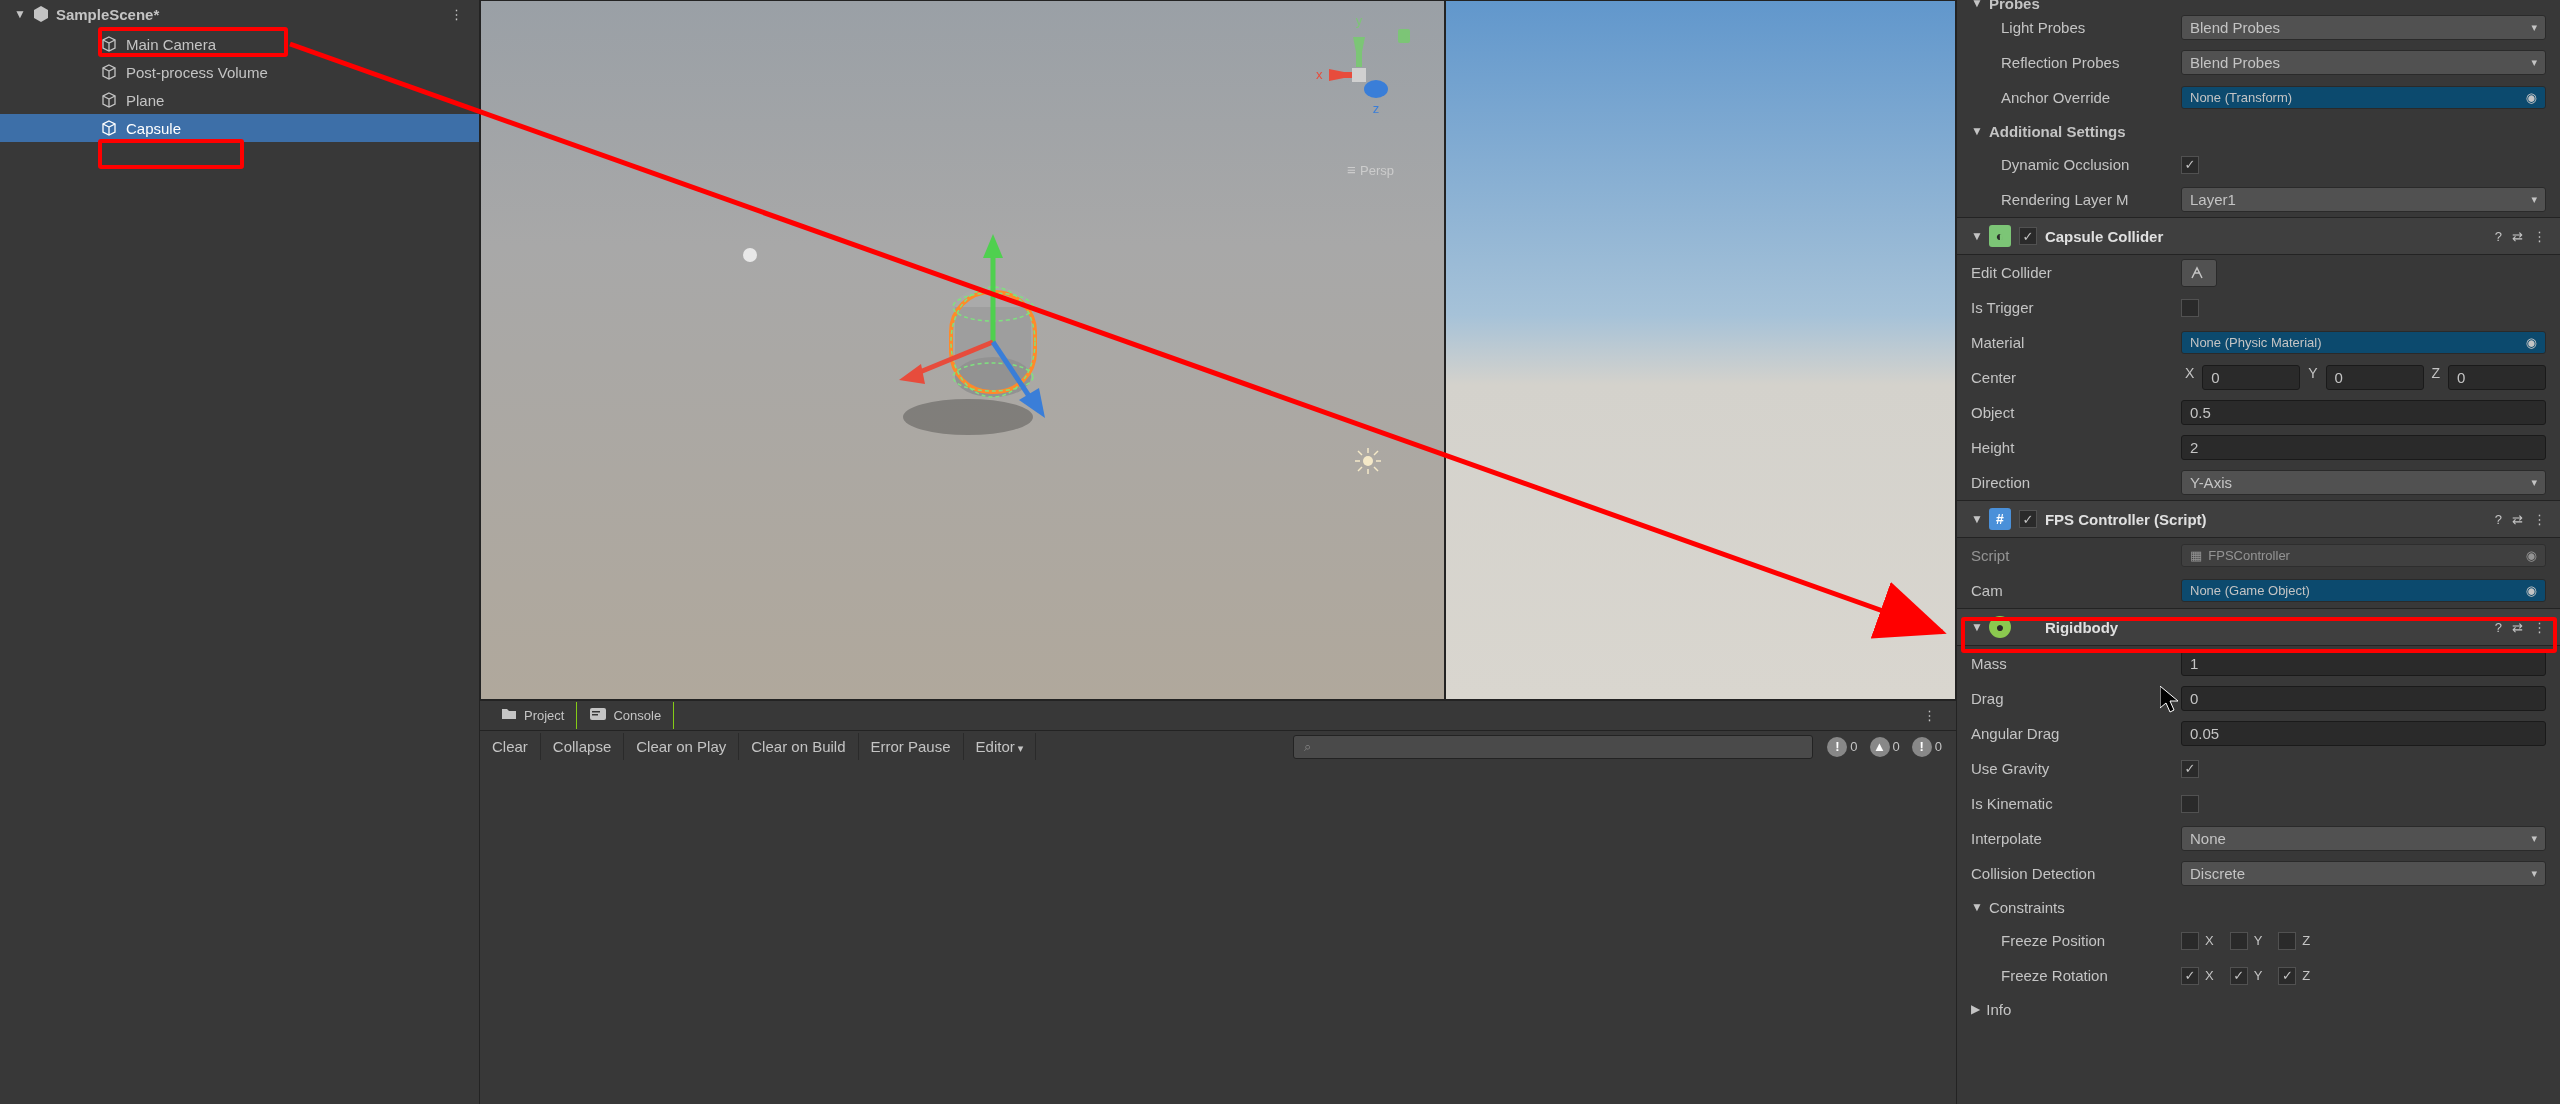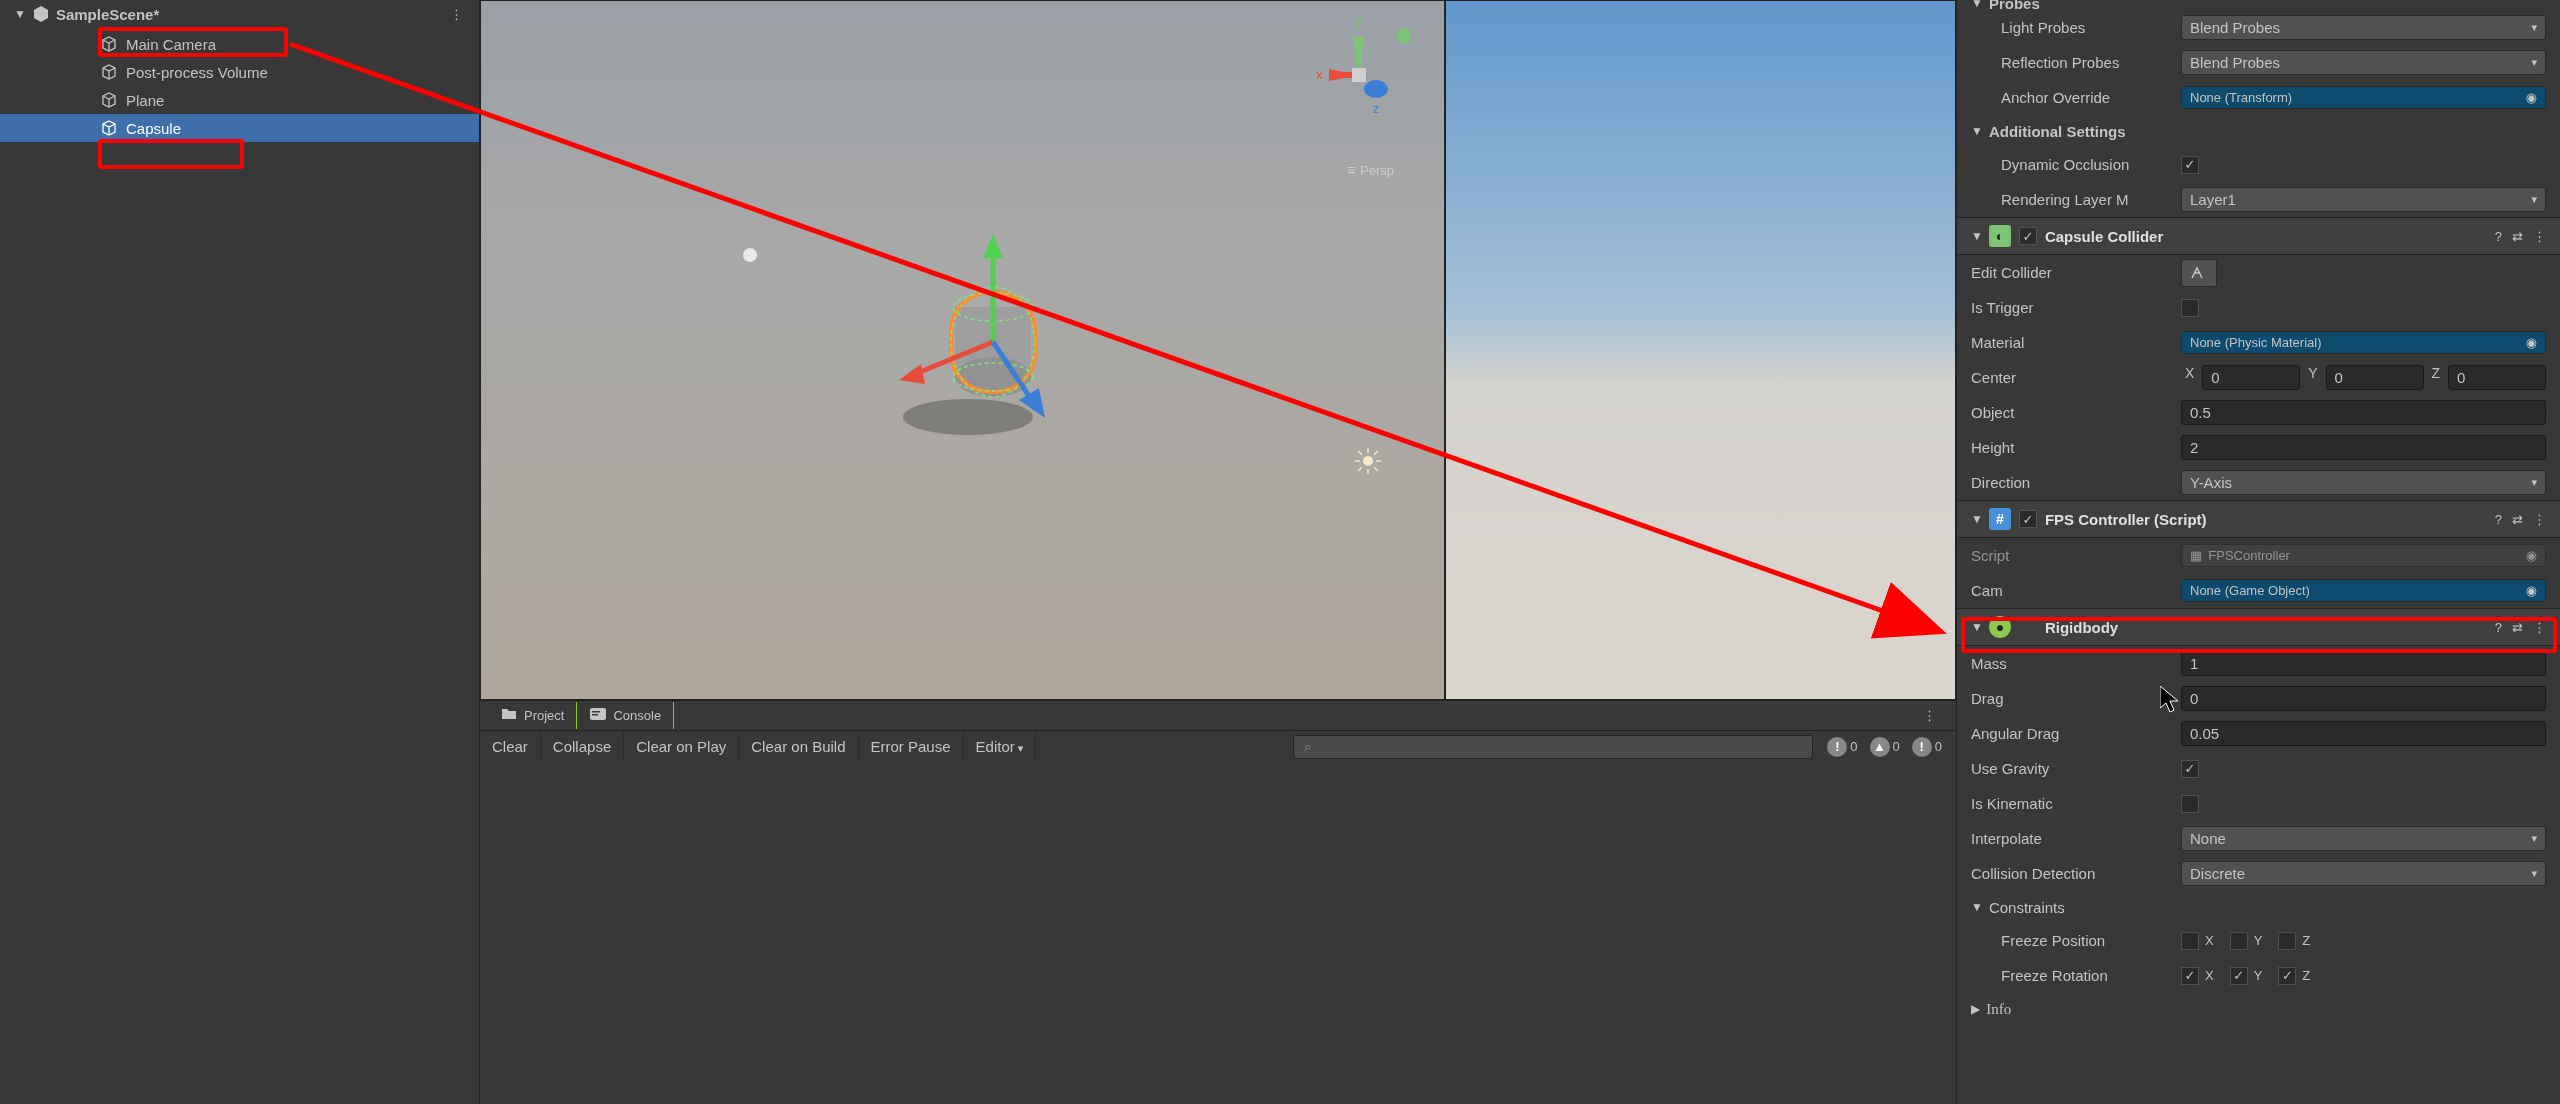--- a/index.html
+++ b/index.html
@@ -495,21 +495,21 @@
             <span>Y</span>
           </div>
         <div class="ac">
             <span class="checkbox checked"></span>
             <span>Z</span>
           </div>
       </div>
     </div>
     <div class="section-header" style="padding-left:14px;">
       <span class="fold">▶</span>
-      <span class="stitle" style="font-weight:normal;font-family:Liberation Serif, serif;">Info</span>
+      <span class="stitle" style="font-weight:normal;">Info</span>
     </div>
 
     <div class="red-box" style="left:4px; top:617px; width:596px; height:36px;"></div>
   </div>
 </div>
 
 <svg class="arrow-anno" style="left:0; top:0;" width="2560" height="1104">
   <defs>
     <marker id="arrhead" markerWidth="14" markerHeight="12" refX="13" refY="6" orient="auto">
       <polygon points="0,0 14,6 0,12" fill="#ff0000"></polygon>

